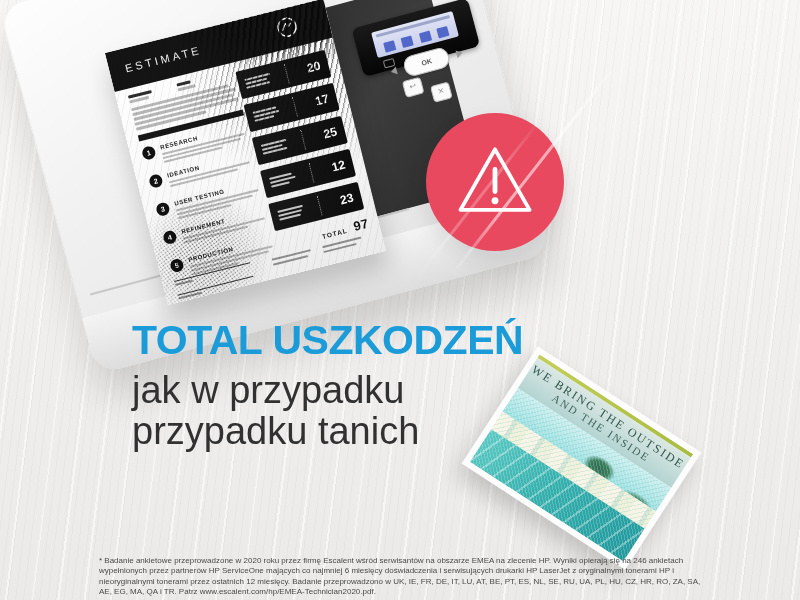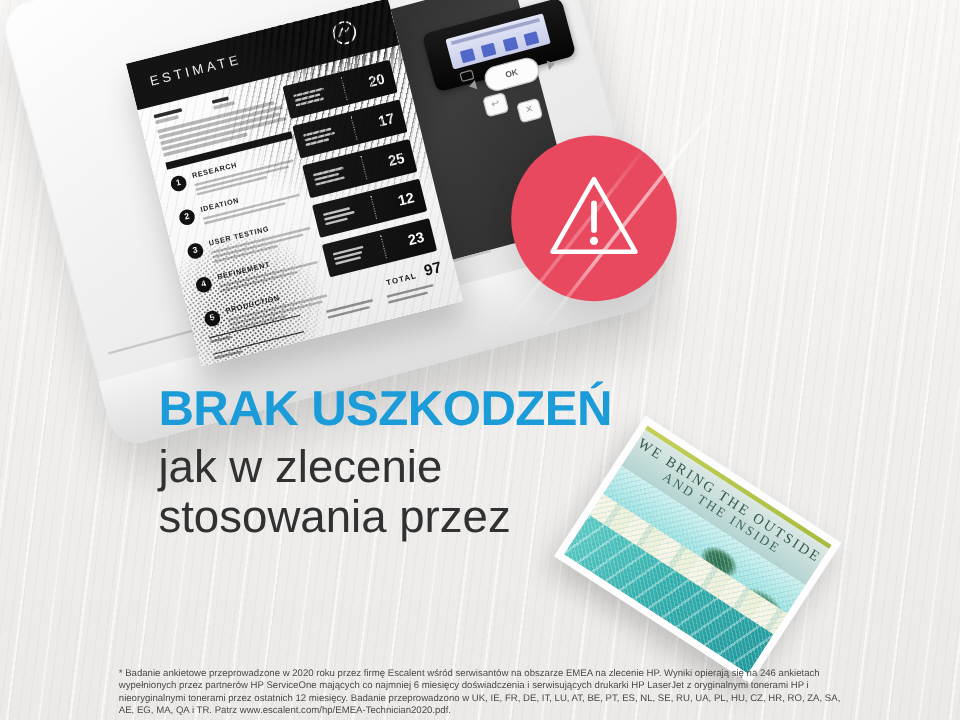--- a/index.html
+++ b/index.html
@@ -280,24 +280,24 @@
     <svg viewBox="0 0 100 100">
       <polygon points="50,16 86,79 14,79" fill="none" stroke="#ffffff" stroke-width="4" stroke-linejoin="round"></polygon>
       <line x1="50" y1="37" x2="50" y2="60" stroke="#ffffff" stroke-width="5" stroke-linecap="round"></line>
       <circle cx="50" cy="69.5" r="3.6" fill="#ffffff"></circle>
     </svg>
   </div>
   <div class="streak s1"></div>
   <div class="streak s2"></div>
 
   <div class="headline">
-    <div class="h-blue">BRAK USZKODZEŃ</div>
+    <div class="h-blue">TOTAL USZKODZEŃ</div>
     <div class="h-gap"></div>
-    <div class="h-dark">jak w zlecenie</div>
-    <div class="h-dark">stosowania przez</div>
+    <div class="h-dark">jak w przypadku</div>
+    <div class="h-dark">przypadku tanich</div>
   </div>
 
   <div class="mag">
     <div class="mag-page">
       <div class="mag-stripe"></div>
       <div class="mag-titleband">
         <div class="mag-title">WE BRING THE OUTSIDE</div>
         <div class="mag-title t2">AND THE INSIDE</div>
       </div>
       <div class="mag-photo">

